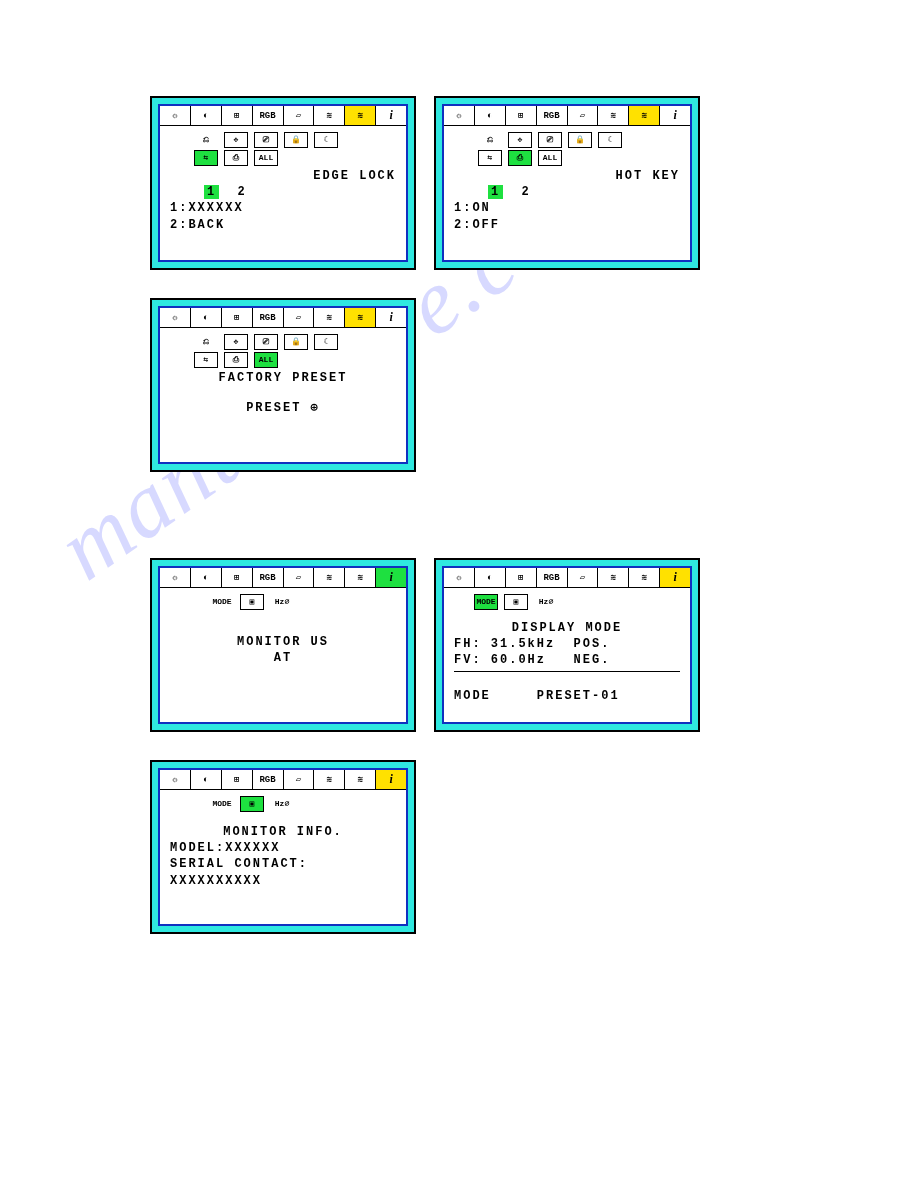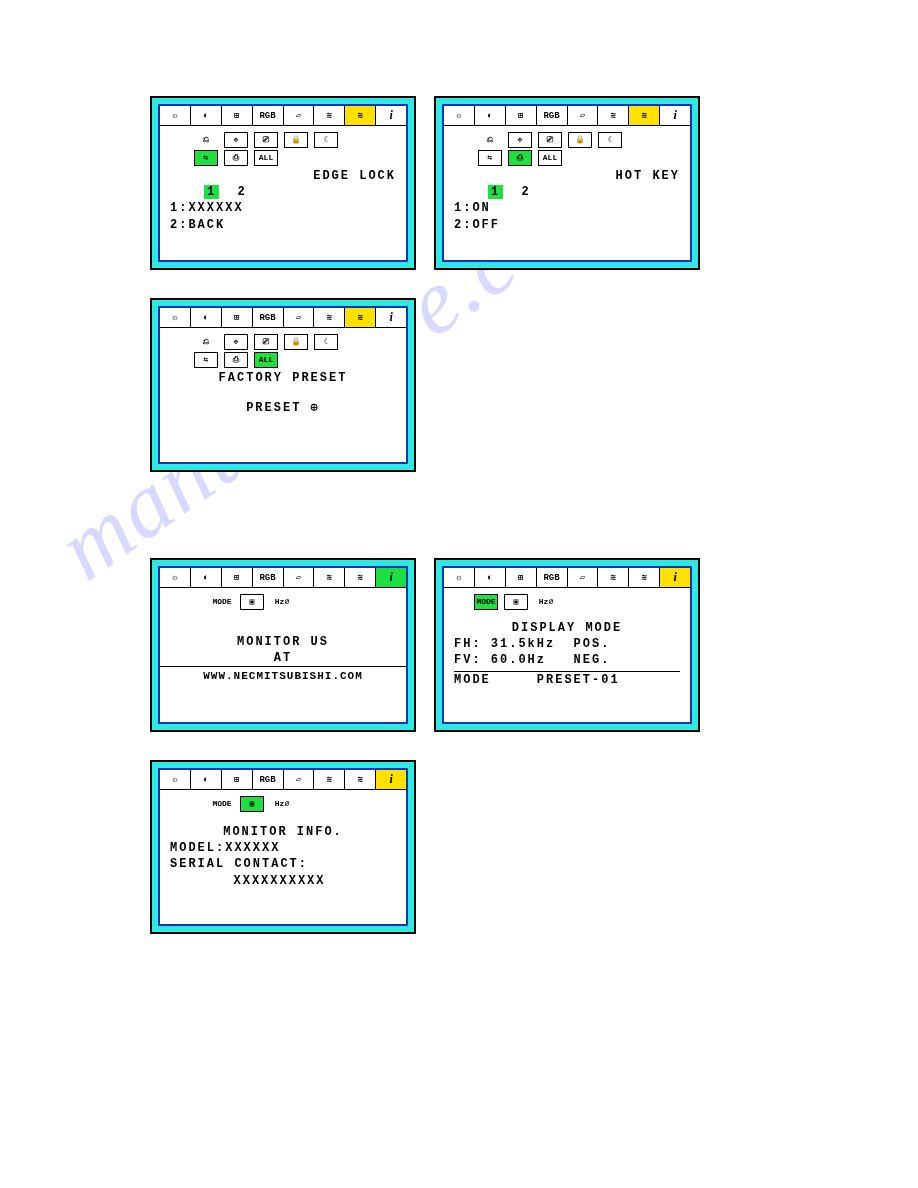--- a/index.html
+++ b/index.html
@@ -310,21 +310,20 @@
       </div>
       <div class="content">
         <div class="iconrow" style="margin-left:40px">
           <span class="ic noborder" style="font-size:8px">MODE</span>
           <span class="ic">▣</span>
           <span class="ic noborder">Hz⌀</span>
         </div>
         <div style="height:22px"></div>
         <div class="center">MONITOR US</div>
         <div class="center">AT</div>
-        <div class="bottomline">WWW.NECMITSUBISHI.COM</div>
       </div>
     </div>
       </div>
   </div>
 
   <div class="cell">
     <div class="osd">
         <div class="osd-inner">
       <div class="tabbar">
         <div class="tab">
@@ -355,21 +354,21 @@
       <div class="content">
         <div class="iconrow" style="margin-left:20px">
           <span class="ic hl" style="font-size:8px">MODE</span>
           <span class="ic">▣</span>
           <span class="ic noborder">Hz⌀</span>
         </div>
         <div style="height:8px"></div>
         <div class="center">DISPLAY MODE</div>
         <div class="kv">FH: 31.5kHz  POS.</div>
         <div class="kv">FV: 60.0Hz   NEG.</div>
-        <div class="kv" style="border-top:1px solid #000;margin-top:2px;padding-top:0">MODE     PRESET-01</div>
+        <div class="kv" style="border-top:1px solid #000;margin-top:2px;padding-top:16px">MODE     PRESET-01</div>
       </div>
     </div>
       </div>
   </div>
 
   <div class="cell">
     <div class="osd">
         <div class="osd-inner">
       <div class="tabbar">
         <div class="tab">
@@ -400,20 +399,20 @@
       <div class="content">
         <div class="iconrow" style="margin-left:40px">
           <span class="ic noborder" style="font-size:8px">MODE</span>
           <span class="ic hl">▣</span>
           <span class="ic noborder">Hz⌀</span>
         </div>
         <div style="height:10px"></div>
         <div class="center">MONITOR INFO.</div>
         <div>MODEL:XXXXXX</div>
         <div>SERIAL CONTACT:</div>
-        <div style="text-align:center;margin-right:7px">XXXXXXXXXX</div>
+        <div style="text-align:left;margin-right:7px">XXXXXXXXXX</div>
       </div>
     </div>
       </div>
   </div>
   <div class="cell"></div>
 
 </div>
 
 </body></html>

